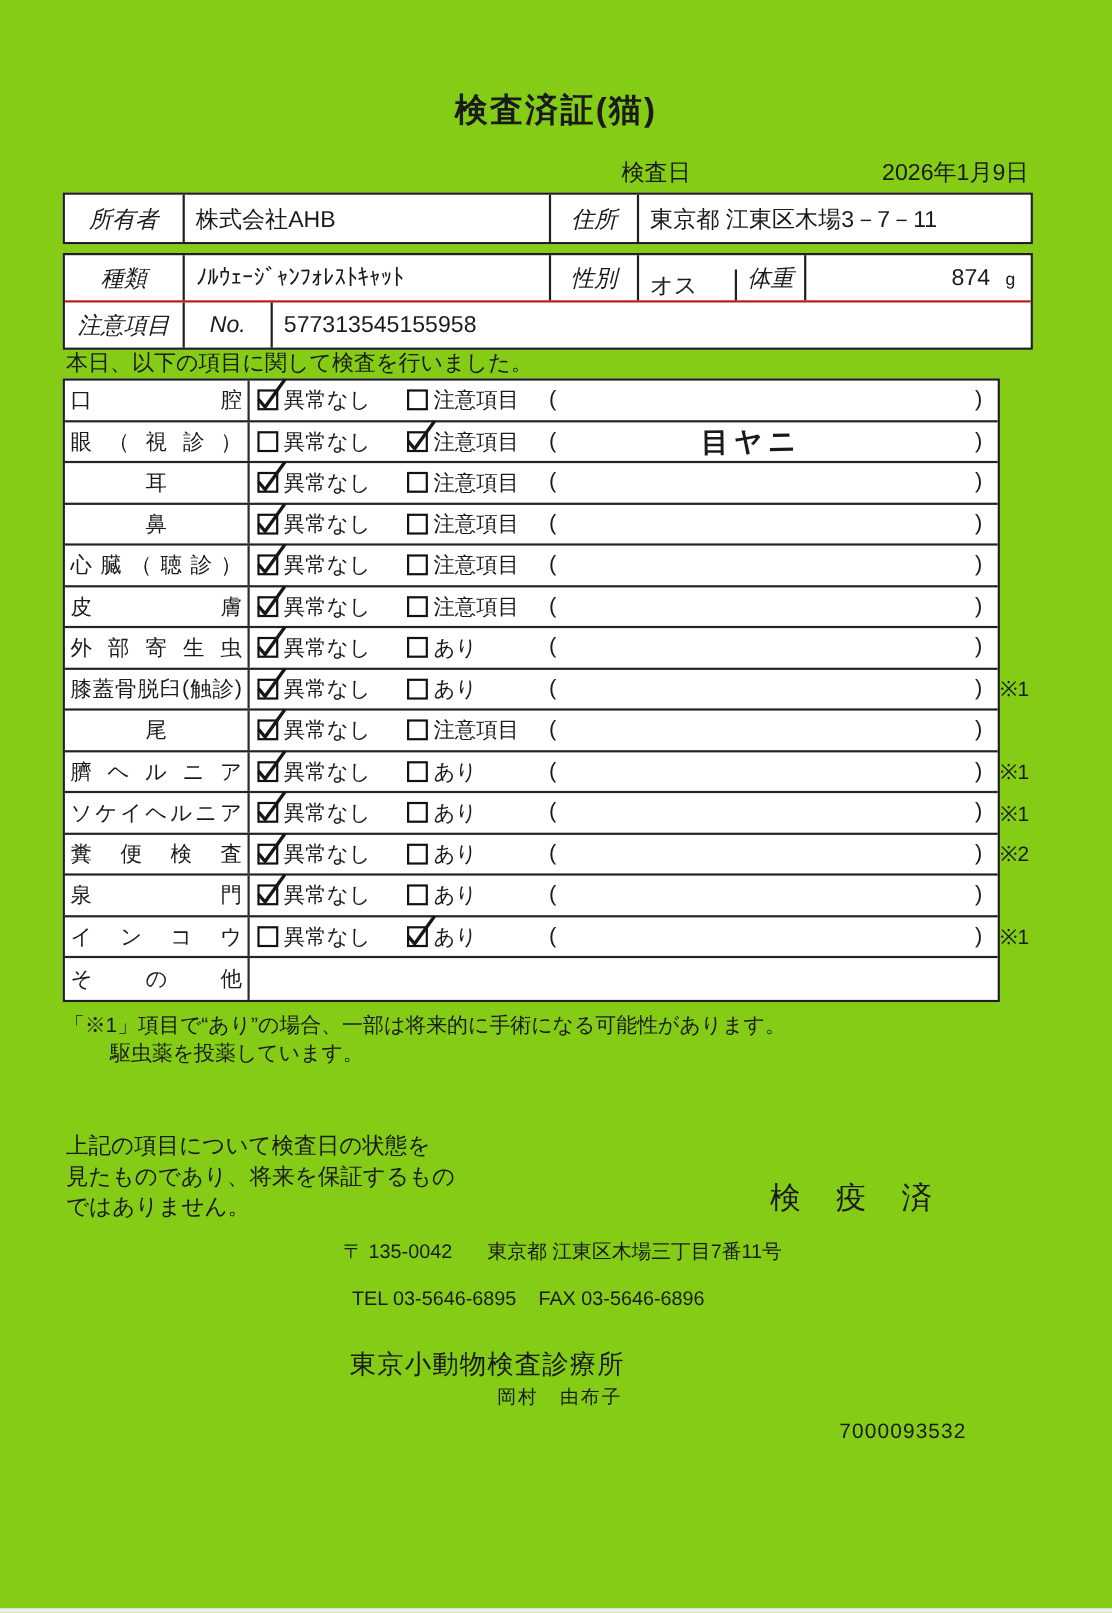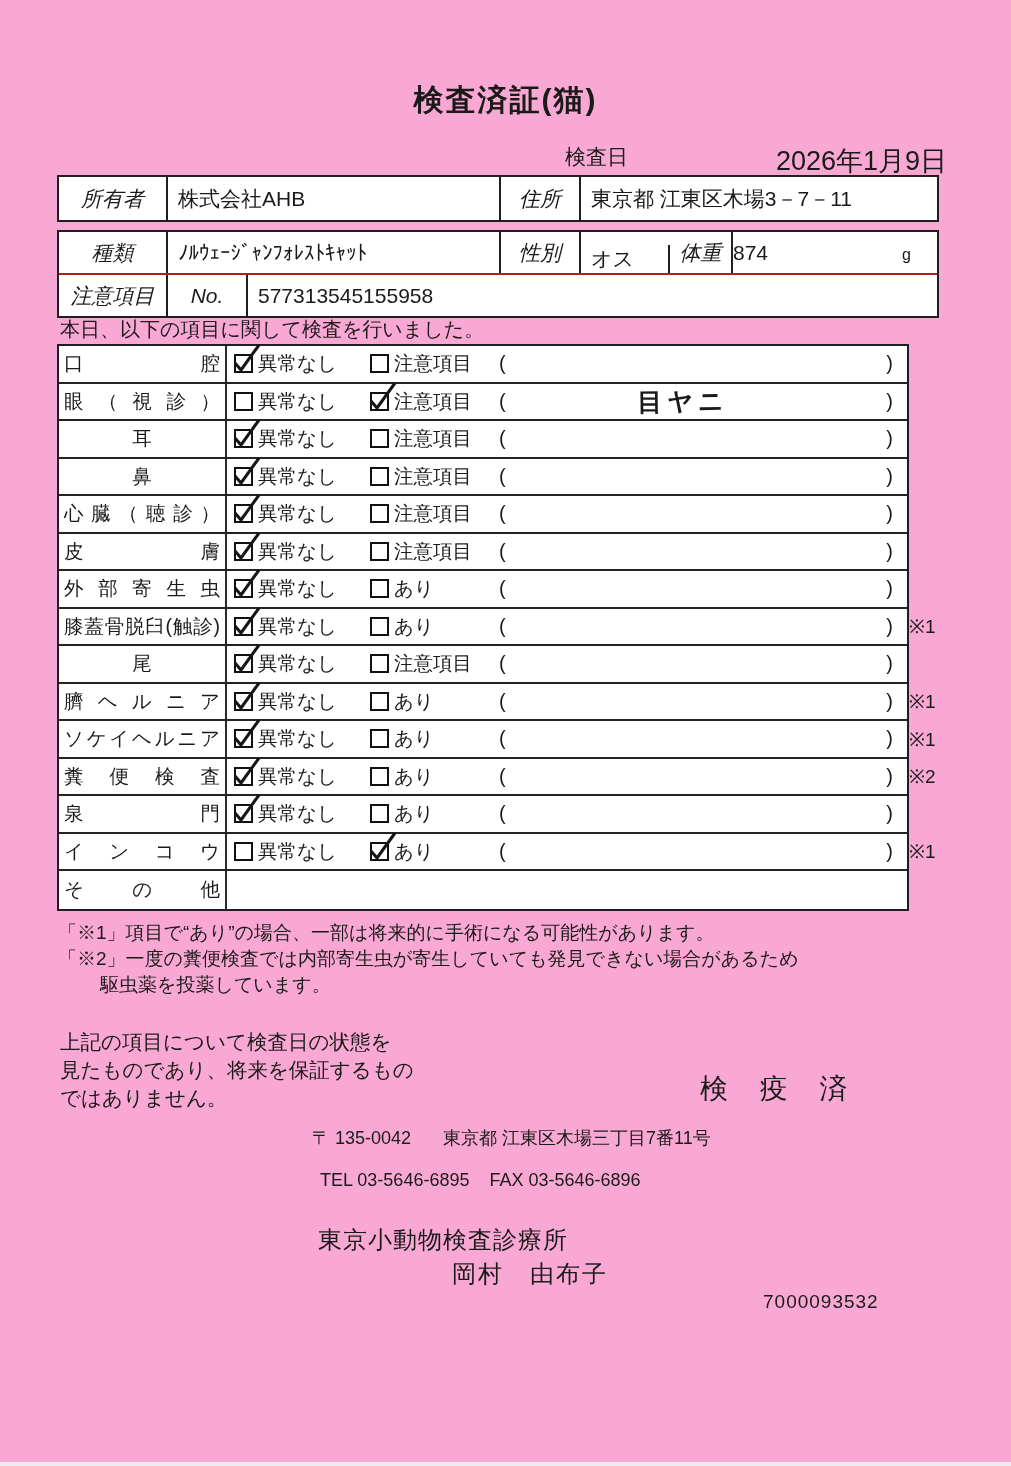--- a/index.html
+++ b/index.html
@@ -1,42 +1,42 @@
 <!DOCTYPE html>
 <html><head>
 <meta charset="utf-8">
 <style>
   html,body{margin:0;padding:0;background:#ffffff;}
   .page{
-    position:relative;width:1011px;height:1466px;background:#f9a8d4;
+    position:relative;width:1011px;height:1466px;background:#84cc16;
     font-family:"Liberation Sans",sans-serif;color:#1a1a1a;overflow:hidden;
   }
   .abs{position:absolute;}
   .title{top:80px;left:0;width:100%;text-align:center;font-size:30px;font-weight:bold;letter-spacing:2px;}
   .date-label{top:143px;left:565px;font-size:21px;}
-  .date-value{top:143px;right:64px;font-size:27px;}
+  .date-value{top:143px;right:76px;font-size:21px;}
 
   
   .info-table{left:57px;border:2px solid #1f1f1f;background:#fff;}
   .trow{display:flex;align-items:stretch;}
   .cell{display:flex;align-items:center;font-size:21px;box-sizing:border-box;}
   .cell.rb{border-right:2px solid #1f1f1f;}
   .cell.lab{justify-content:center;font-style:italic;}
   .cell.val{padding-left:10px;}
   .owner-table{top:175px;width:878px;}
   .owner-table .trow{height:43px;}
   .pet-table{top:230px;width:878px;}
   .pet-table .trow{height:41px;}
   .pet-table .trow.first{border-bottom:2px solid #b91c1c;}
   .w-lab1{width:109px;}
   .w-val1{width:333px;}
   .w-lab2{width:80px;}
   .w-sex{width:89px;margin-top:13px;}
   .w-wlab{width:63px;}
-  .cell.weight{flex:1;justify-content:space-between;padding-right:26px;}
+  .cell.weight{flex:1;justify-content:flex-end;padding-right:14px;}
   .weight-unit{font-size:16px;margin-left:14px;position:relative;top:2px;}
   .cell.flexv{flex:1;}
 
   .intro{top:316px;left:60px;font-size:20px;}
 
   
   .check-table{top:344px;left:57px;width:848px;border:2px solid #1f1f1f;background:#fff;}
   .crow{display:flex;height:37.5px;box-sizing:border-box;border-bottom:2px solid #242424;position:relative;}
   .crow:last-child{border-bottom:none;}
   .item-cell{width:168px;box-sizing:border-box;border-right:2px solid #2a2a2a;display:flex;align-items:center;padding:0 5px;font-size:19.5px;}
@@ -57,21 +57,21 @@
   .fn-indent{padding-left:42px;}
 
   .disclaimer{top:1028px;left:60px;font-size:20.5px;line-height:28px;white-space:pre-line;}
   .stamp{top:1070px;left:700px;font-size:28px;letter-spacing:12px;}
 
   .addr-line{top:1126px;left:312px;font-size:18px;}
   .addr-line .gap{display:inline-block;width:32px;}
   .tel-line{top:1170px;left:320px;font-size:18px;}
   .tel-line .gap{display:inline-block;width:20px;}
   .clinic-name{top:1224px;left:318px;font-size:24px;letter-spacing:1px;}
-  .vet-name{top:1258px;left:452px;font-size:24px;letter-spacing:2px;}
+  .vet-name{top:1258px;left:452px;font-size:17px;letter-spacing:2px;}
   .serial{top:1291px;left:763px;font-size:19px;letter-spacing:1px;}
 
   .bottom-edge{position:absolute;bottom:0;left:0;width:100%;height:4px;background:#e9edf3;}
 </style>
 </head>
 <body>
 
 <div class="page">
 
   <div class="abs title">検査済証(猫)</div>
@@ -518,21 +518,20 @@
         
         
         
         
       </div>
     </div>
   </div>
 
   <div class="abs footnotes">
     <div>「※1」項目で“あり”の場合、一部は将来的に手術になる可能性があります。</div>
-    <div>「※2」一度の糞便検査では内部寄生虫が寄生していても発見できない場合があるため</div>
     <div class="fn-indent">駆虫薬を投薬しています。</div>
   </div>
 
   <div class="abs disclaimer">上記の項目について検査日の状態を
 見たものであり、将来を保証するもの
 ではありません。</div>
   <div class="abs stamp">検 疫 済</div>
 
   <div class="abs addr-line">
     <span>〒 135-0042</span><span class="gap"></span><span>東京都 江東区木場三丁目7番11号</span>

